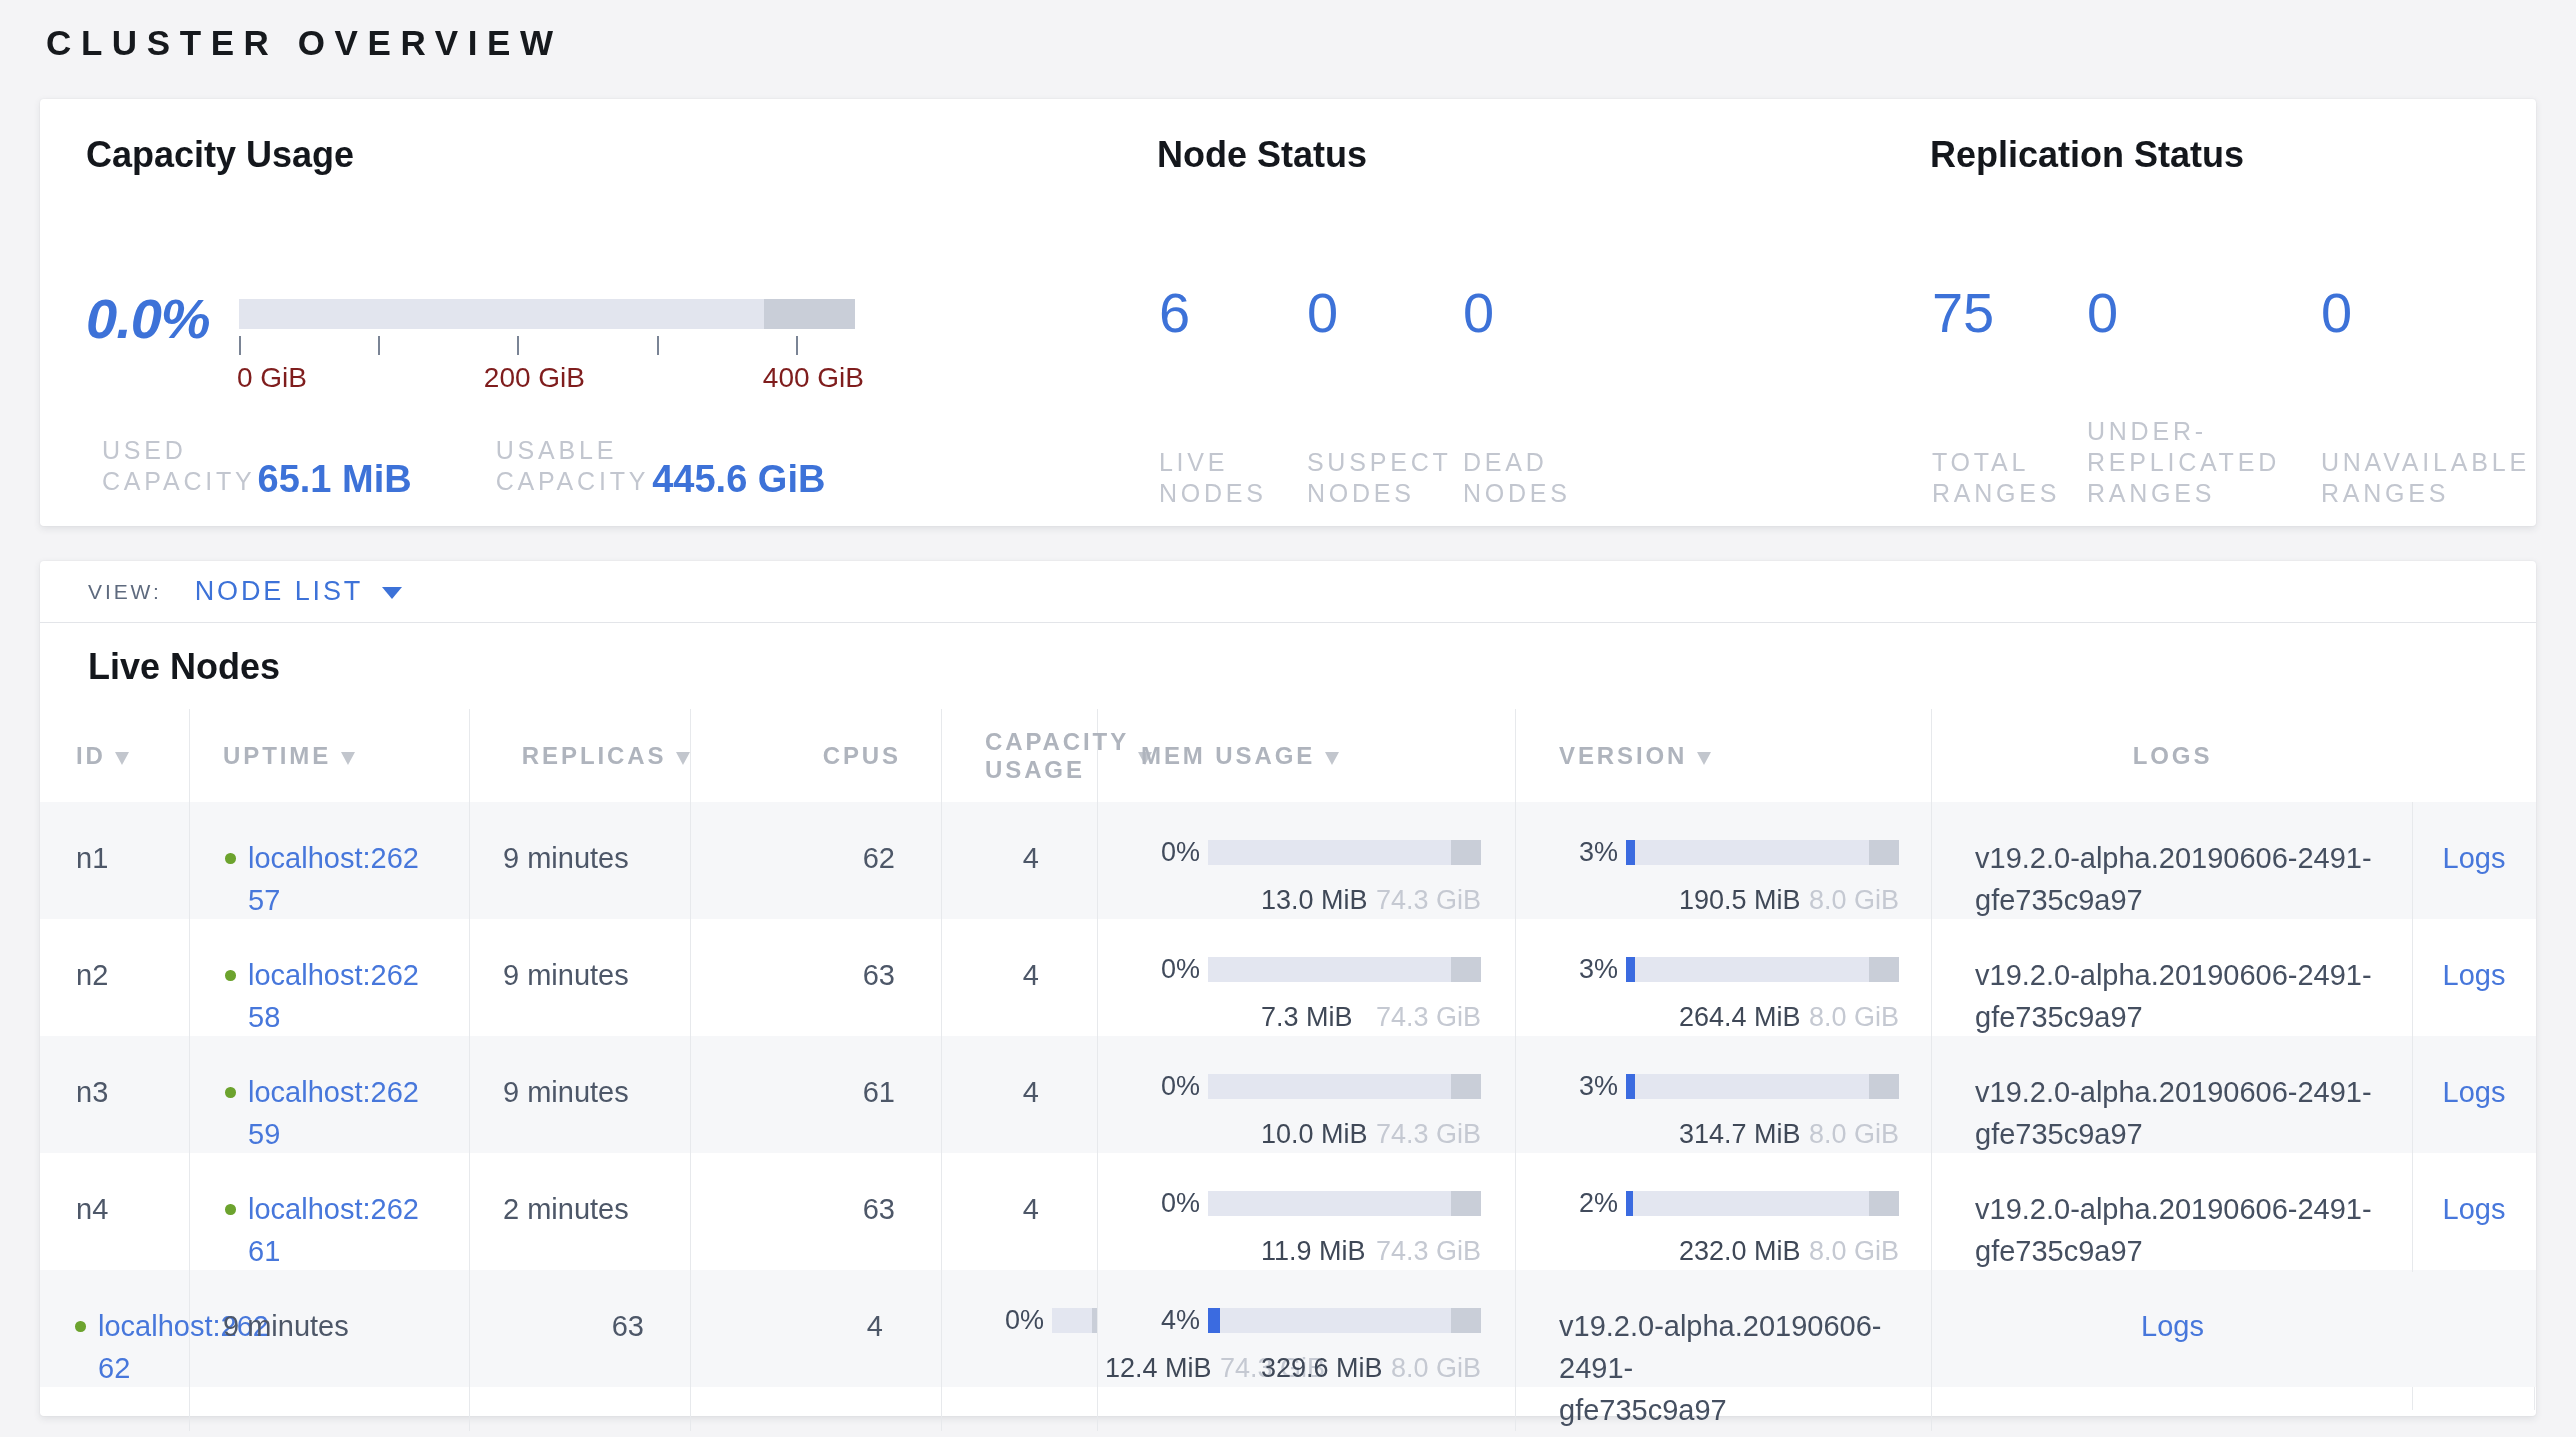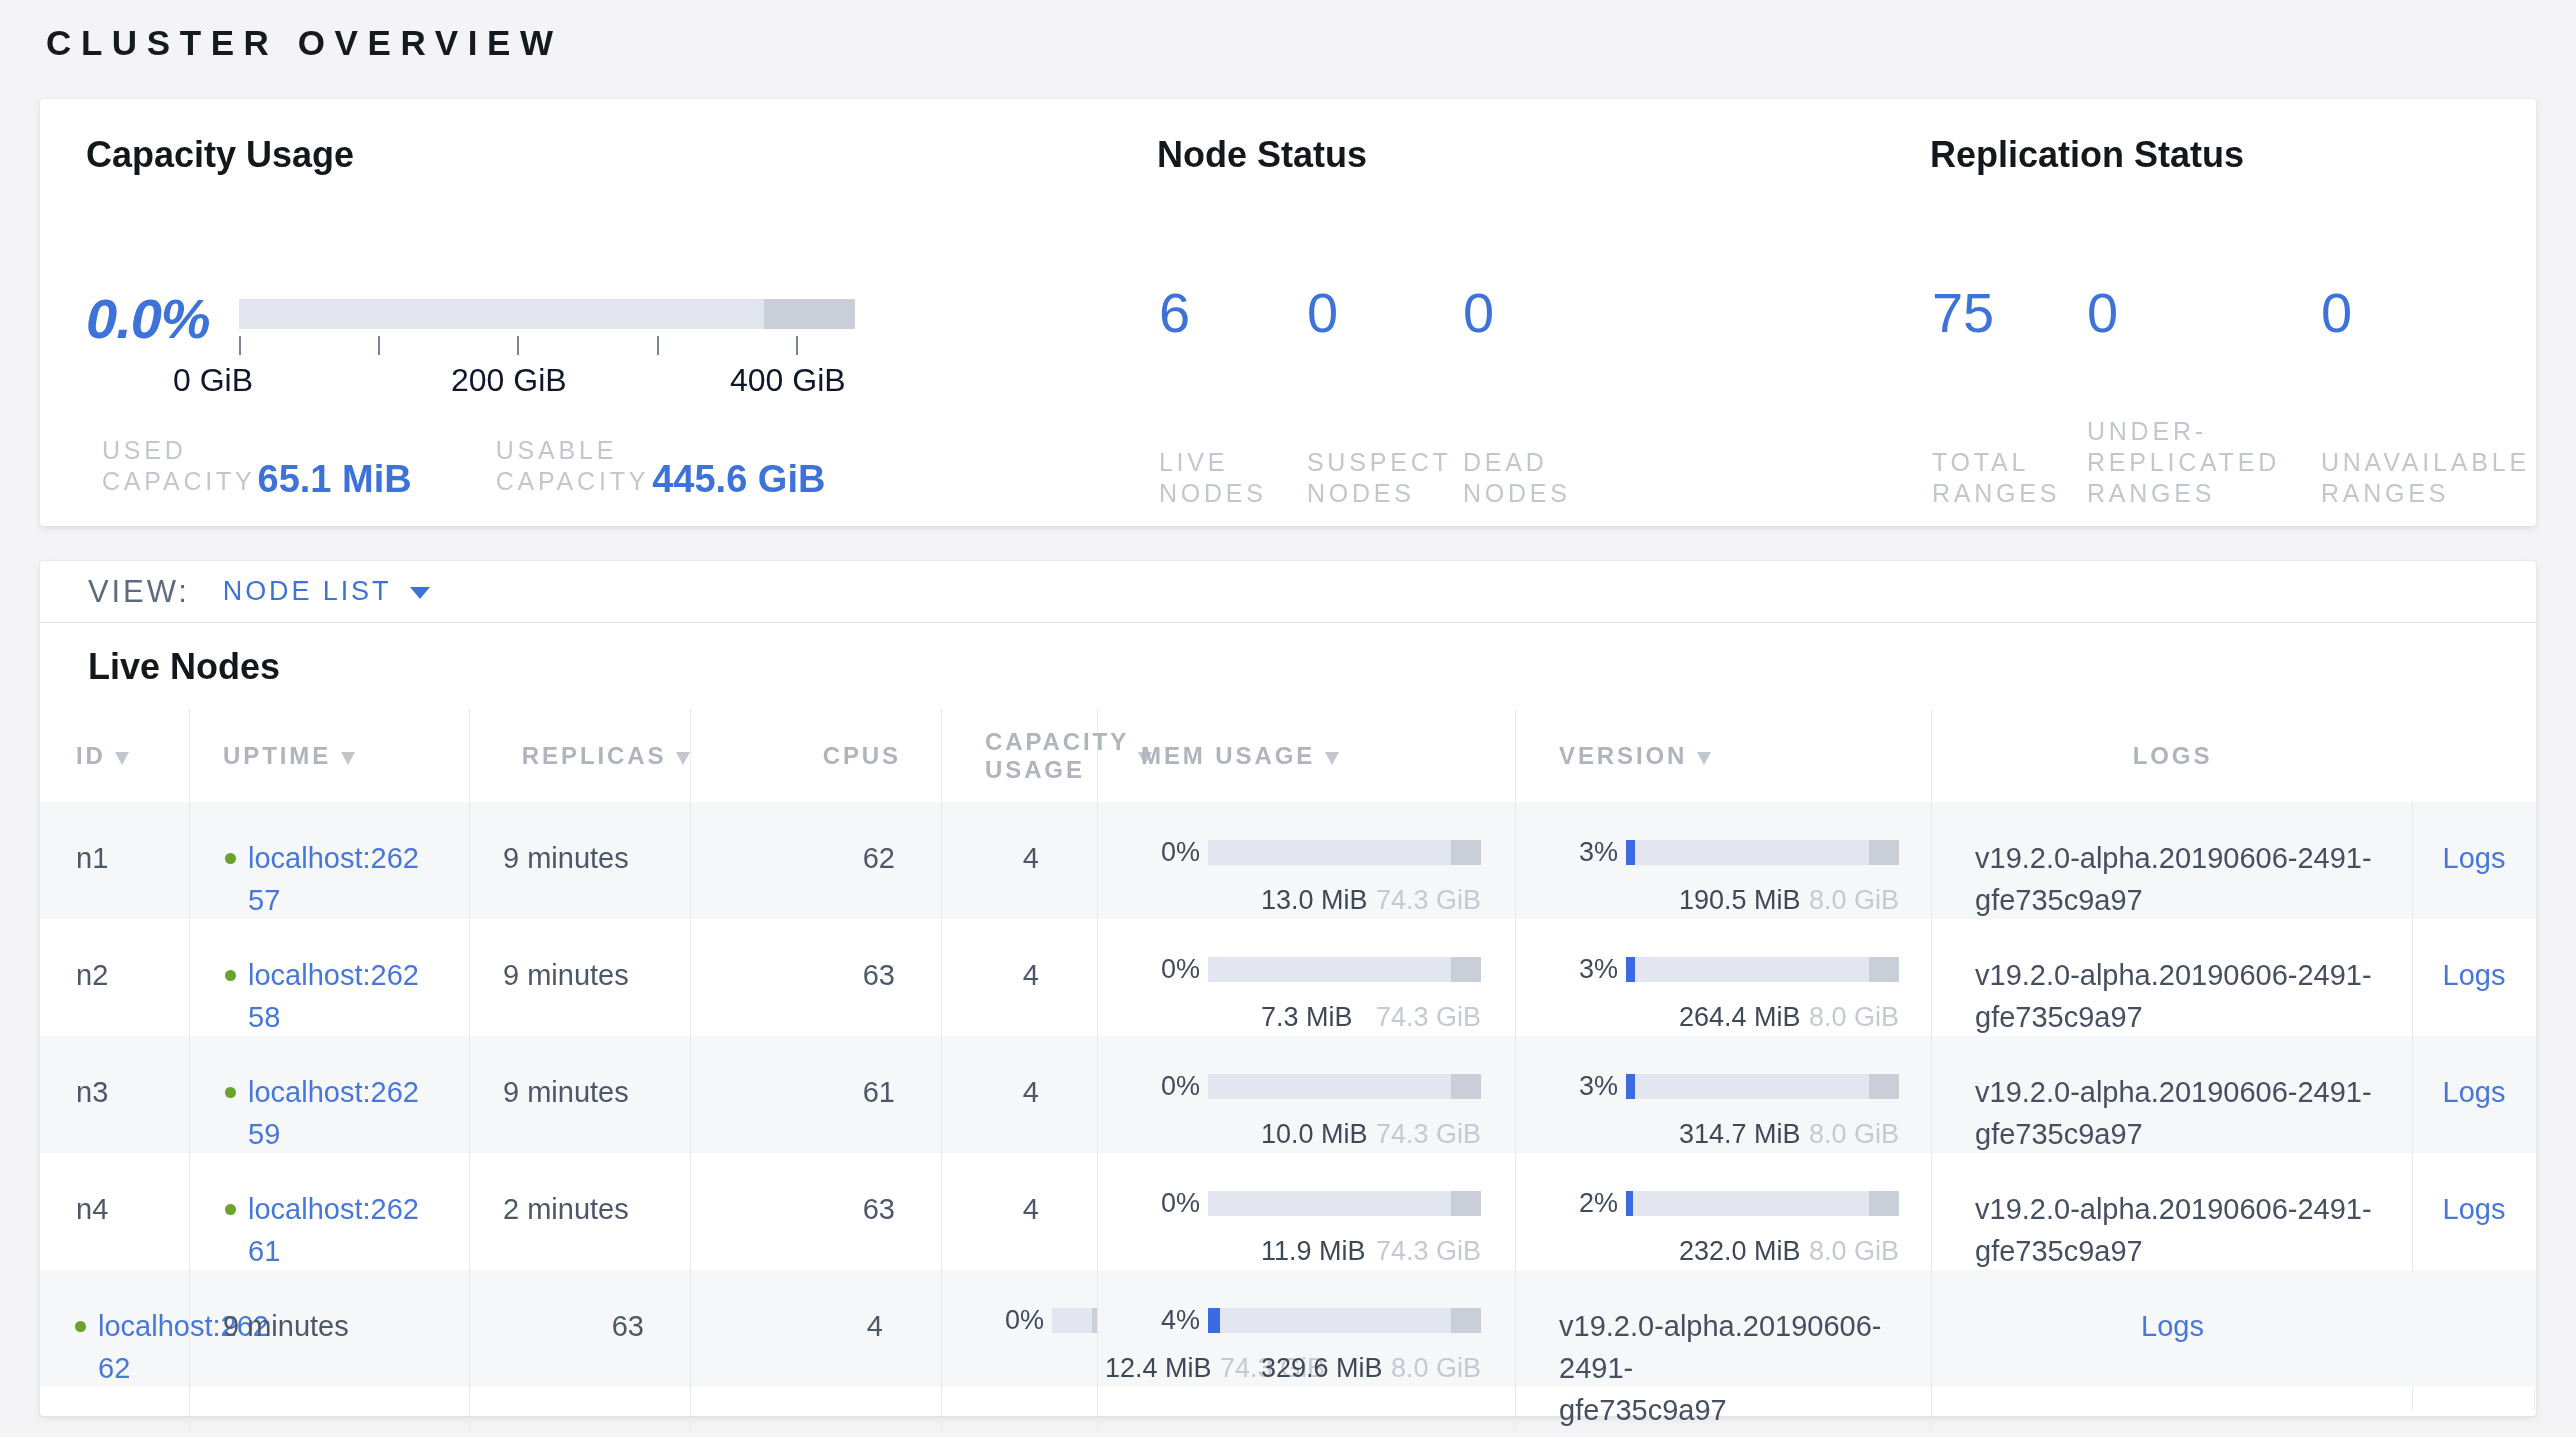--- a/index.html
+++ b/index.html
@@ -39,22 +39,22 @@
   .gauge-row { position:absolute; top:142px; left:0; display:flex; align-items:flex-start; }
   .gauge-pct {
     width:153px; margin-top:9.6px;
     font-size:56px; font-weight:700; color:#3D72D8; letter-spacing:-1px;font-style:italic;
   }
   .gauge-area { position:relative; width:616px; margin-top:23px; }
   .gauge-track { position:relative; width:616px; height:30px; background:#C9CED8; overflow:hidden; }
   .gauge-light { position:absolute; left:0; top:0; height:100%; background:#E2E5EE; }
   .gauge-tick { position:absolute; top:37px; width:1.9px; height:19px; background:#7A8495; }
   .gauge-tick-label {
-    position:absolute; top:63px; width:134px; text-align:left;
-    font-size:32px; color:#0f172a;
+    position:absolute; top:63px; width:134px; text-align:right;
+    font-size:28px; color:#7f1d1d;
   }
 
   .stat-row { position:absolute; top:301px; left:16px; display:flex; }
   .stat-pair { display:flex; align-items:flex-end; }
   .stat-label {
     font-size:25px; letter-spacing:3.8px; color:#C2C6CF;
     line-height:31px; white-space:pre-line;
   }
   .stat-value { font-size:38px; font-weight:700; color:#3D72D8; margin-left:11.5px; position:relative; top:3.8px; }
   .pair-used .stat-label { width:144px; }
@@ -65,21 +65,21 @@
   .big-number { font-size:56px; font-weight:400; color:#3D72D8; }
   .labels-row { position:absolute; top:266px; left:1.9px; height:109px; display:flex; align-items:flex-end; }
   .nodes-c1 { width:148px; } .nodes-c2 { width:156px; } .nodes-c3 { width:173px; }
   .repl-c1 { width:155px; } .repl-c2 { width:234px; } .repl-c3 { width:240px; }
 
   
   .view-bar {
     height:62px; display:flex; align-items:center; padding-left:48px;
     border-bottom:1.9px solid #E3E5E9;
   }
-  .view-label { font-size:31px; letter-spacing:2.9px; color:#5E6A7E; }
+  .view-label { font-size:21px; letter-spacing:2.9px; color:#5E6A7E; }
   .view-select { display:flex; align-items:center; margin-left:33px; cursor:pointer; }
   .view-value { font-size:27px; letter-spacing:2.9px; color:#3D72D8; font-weight:400; }
   .caret-down {
     width:0; height:0; margin-left:19px; margin-top:3.8px;
     border-left:10.5px solid transparent; border-right:10.5px solid transparent;
     border-top:12.5px solid #3D72D8;
   }
 
   .table-title { padding:23px 0 0 48px; font-size:36px; font-weight:700; color:#14171C; }
 

